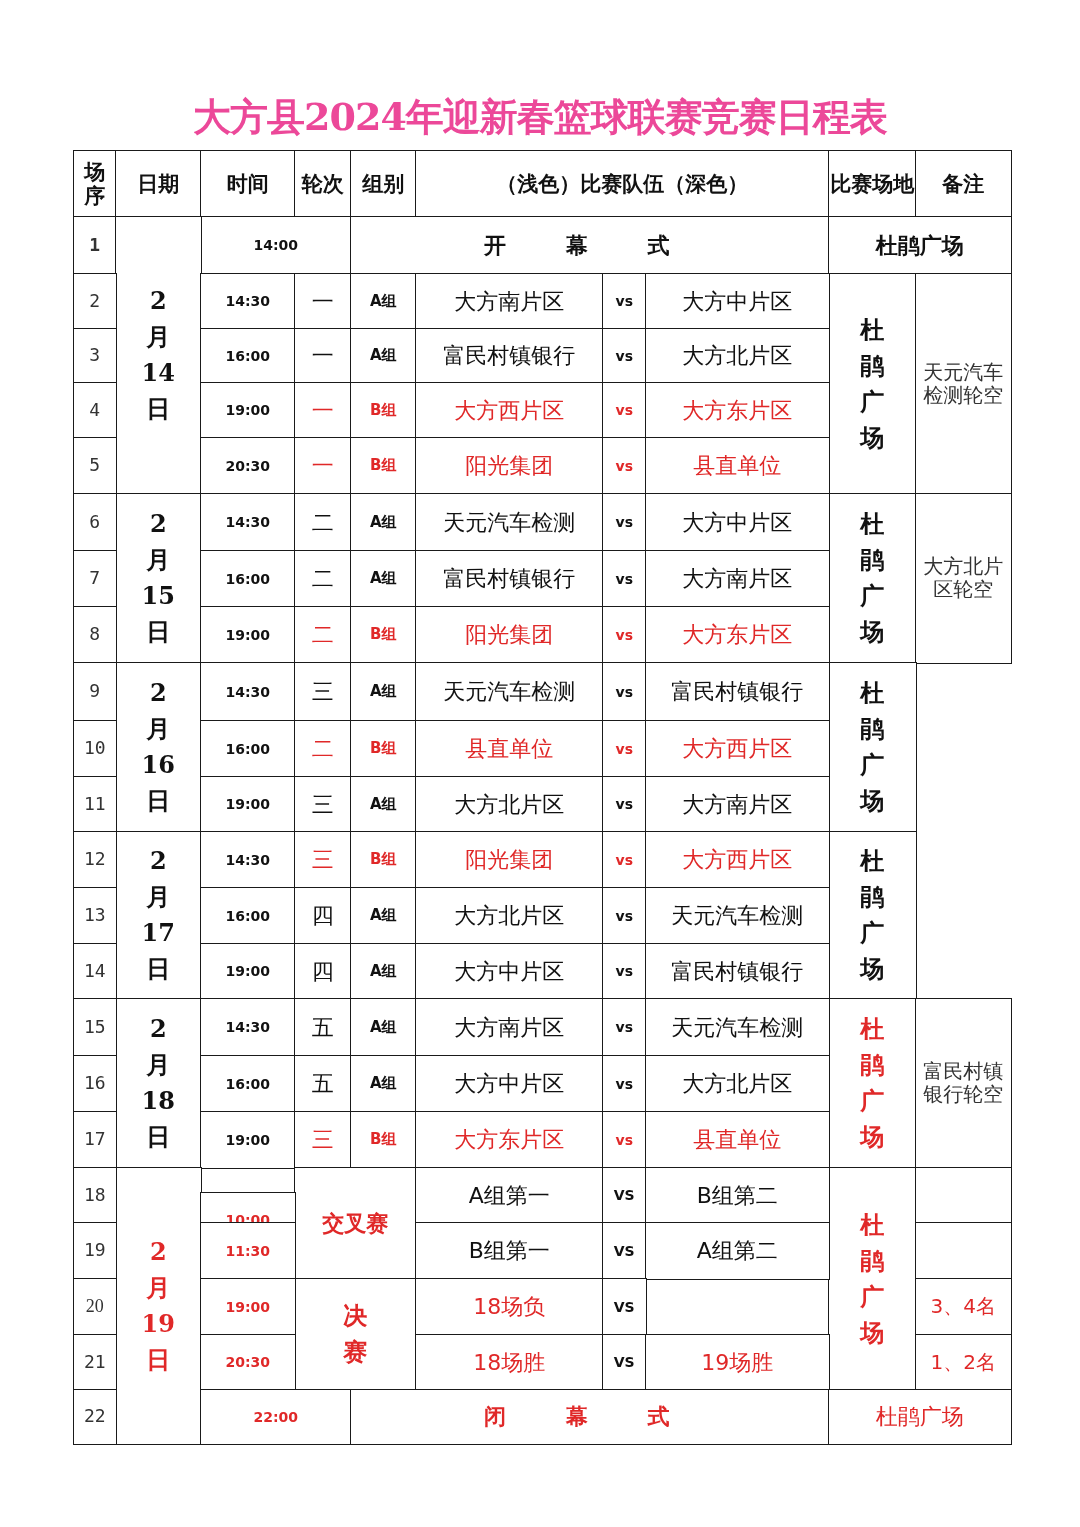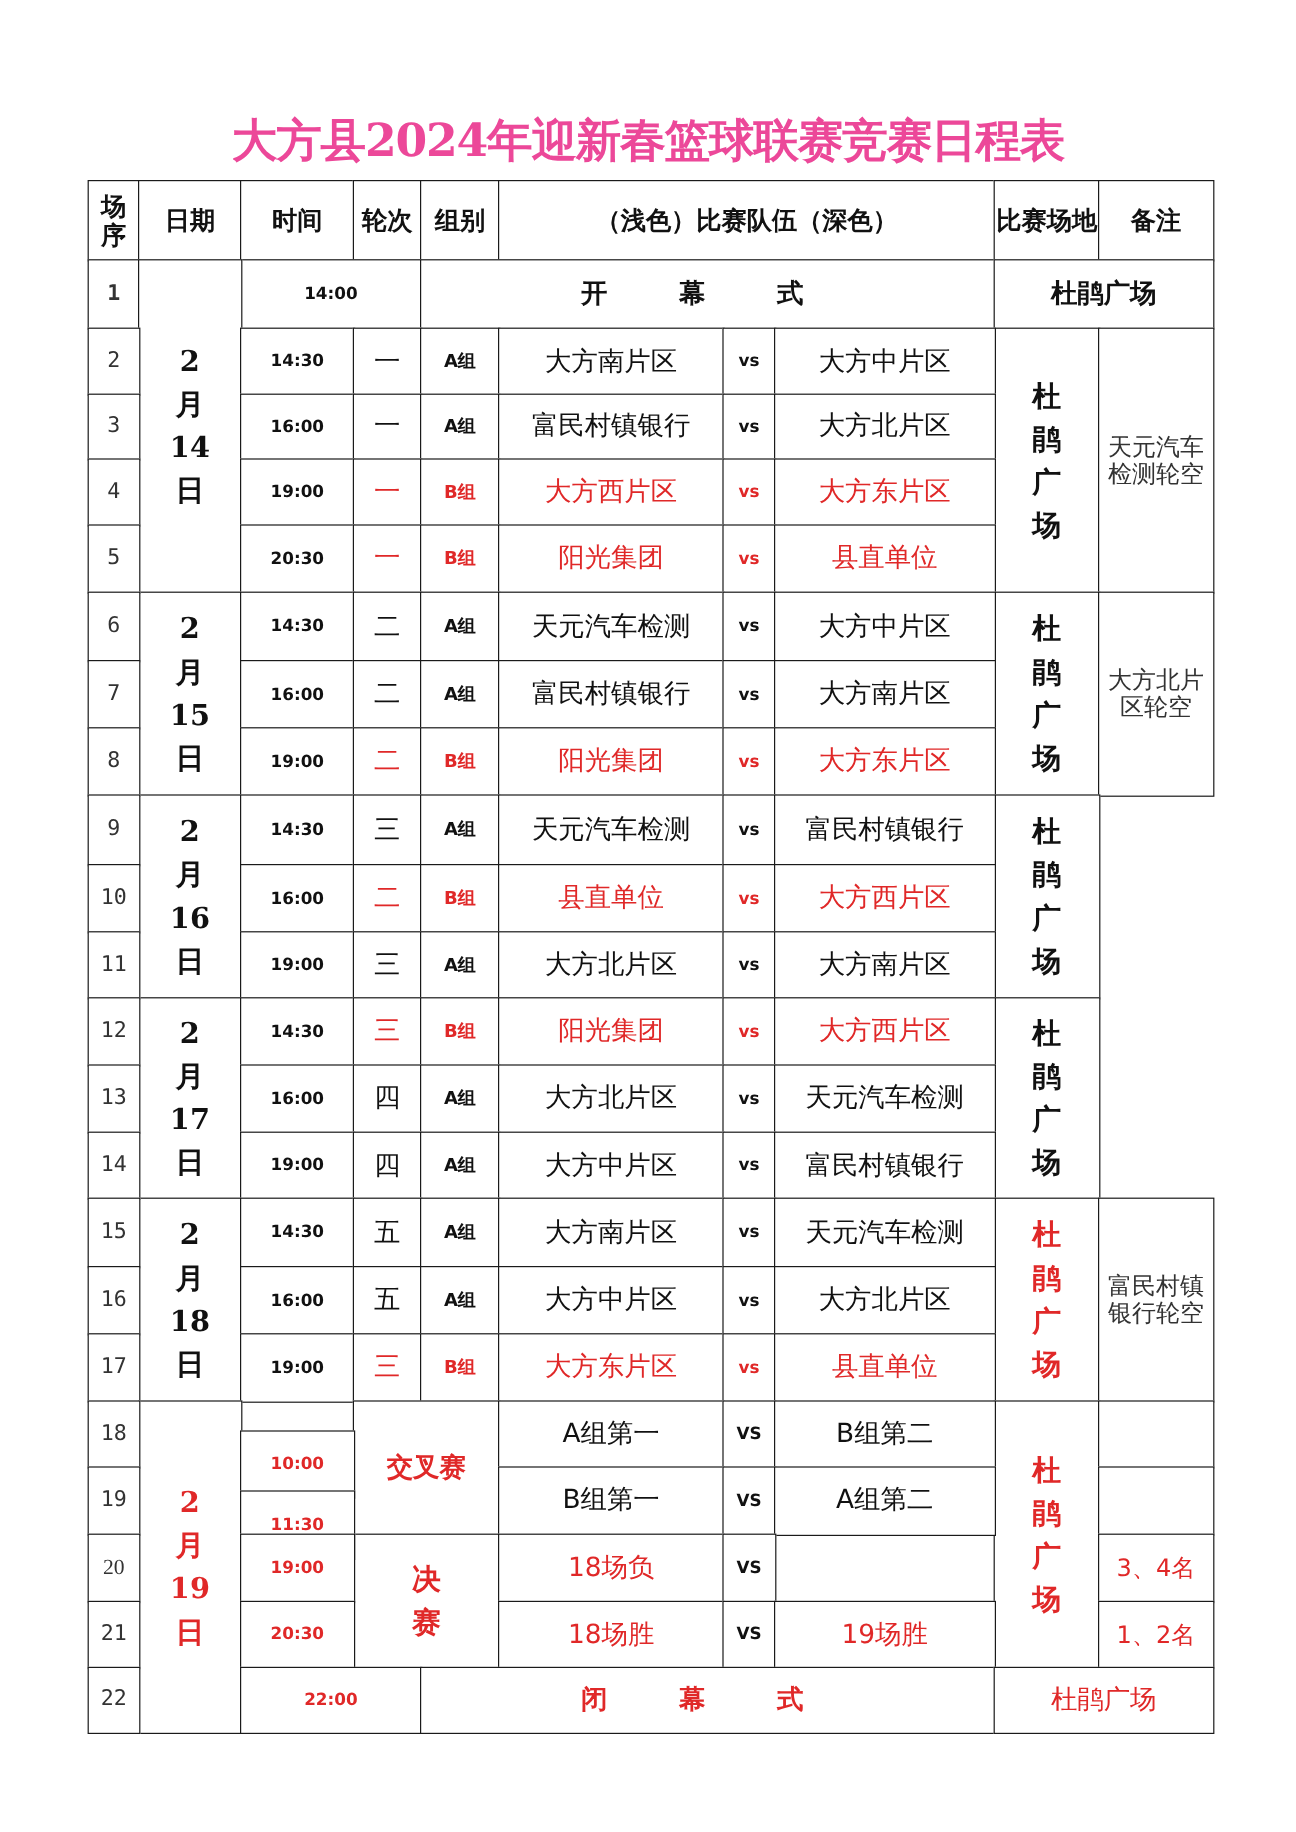--- a/index.html
+++ b/index.html
@@ -234,21 +234,21 @@
       <span>广</span>
       <span>场</span>
     </div>
     <div class="cell num" style="left: 0px; width: 43.5px; top: 1017px; height: 56.5px;">18</div>
     <div class="cell time red" style="left: 127px; width: 95.5px; top: 1017px; height: 56.5px; margin-top: 25px;">10:00</div>
     <div class="cell team" style="left: 342px; width: 188.5px; top: 1017px; height: 56.5px;">A组第一</div>
     <div class="cell vs" style="left: 529px; width: 44.5px; top: 1017px; height: 56.5px;">VS</div>
     <div class="cell team" style="left: 572px; width: 184.5px; top: 1017px; height: 56.5px;">B组第二</div>
     <div class="cell note red" style="left: 842px; width: 96.5px; top: 1017px; height: 56.5px;"></div>
     <div class="cell num" style="left: 0px; width: 43.5px; top: 1072px; height: 57.5px;">19</div>
-    <div class="cell time red" style="left: 127px; width: 95.5px; top: 1072px; height: 57.5px; margin-top: 20px;">11:30</div>
+    <div class="cell time red" style="left: 127px; width: 95.5px; top: 1072px; height: 57.5px;">11:30</div>
     <div class="cell team" style="left: 342px; width: 188.5px; top: 1072px; height: 57.5px;">B组第一</div>
     <div class="cell vs" style="left: 529px; width: 44.5px; top: 1072px; height: 57.5px;">VS</div>
     <div class="cell team" style="left: 572px; width: 184.5px; top: 1072px; height: 57.5px;">A组第二</div>
     <div class="cell note red" style="left: 842px; width: 96.5px; top: 1072px; height: 57.5px;"></div>
     <div class="cell num" style="left: 0px; width: 43.5px; top: 1128px; height: 57.5px; font-family: Liberation Serif, serif;">20</div>
     <div class="cell time red" style="left: 127px; width: 95.5px; top: 1128px; height: 57.5px;">19:00</div>
     <div class="cell team red" style="left: 342px; width: 188.5px; top: 1128px; height: 57.5px;">18场负</div>
     <div class="cell vs" style="left: 529px; width: 44.5px; top: 1128px; height: 57.5px;">VS</div>
     <div class="cell note red" style="left: 842px; width: 96.5px; top: 1128px; height: 57.5px;">3、4名</div>
     <div class="cell num" style="left: 0px; width: 43.5px; top: 1184px; height: 56.5px;">21</div>

